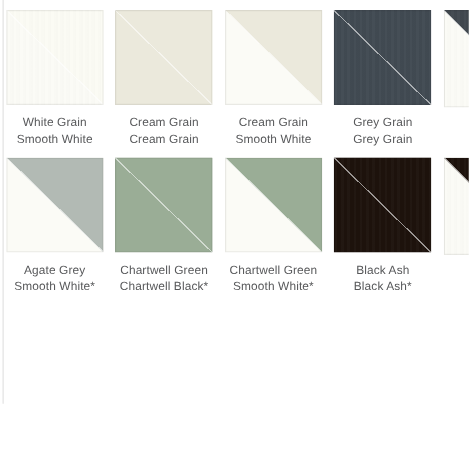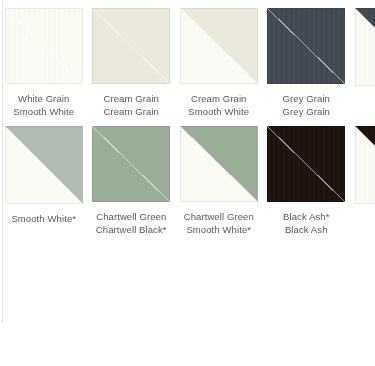--- a/index.html
+++ b/index.html
@@ -176,20 +176,21 @@
       </div>
     </div>
     <div class="swatch-cell">
       <div class="tile">
         <div class="tile-interior" style="background: rgb(251, 251, 246);"></div>
         <div class="tile-exterior" style="background: rgb(178, 186, 180);"></div>
         <div class="tile-seam"></div>
         <div class="tile-border"></div>
       </div>
       <div class="swatch-label" style="color: rgb(87, 88, 90);">
+        <span class="ln">Agate Grey</span>
         <span class="ln">Smooth White*</span>
       </div>
     </div>
     <div class="swatch-cell">
       <div class="tile">
         <div class="tile-interior" style="background: rgb(154, 173, 150);"></div>
         <div class="tile-exterior" style="background: rgb(154, 173, 150);"></div>
         <div class="tile-seam"></div>
         <div class="tile-border"></div>
       </div>
@@ -212,22 +213,22 @@
     </div>
     <div class="swatch-cell">
       <div class="tile">
         <div class="tile-interior" style="background: rgb(29, 18, 12);"></div>
         <div class="tile-exterior" style="background: rgb(29, 18, 12);"></div>
         <div class="tile-grain"></div>
         <div class="tile-seam"></div>
         <div class="tile-border"></div>
       </div>
       <div class="swatch-label" style="color: rgb(87, 88, 90);">
+        <span class="ln">Black Ash</span>
         <span class="ln">Black Ash*</span>
-        <span class="ln">Black Ash</span>
       </div>
     </div>
     <div class="swatch-cell">
       <div class="tile">
         <div class="tile-interior" style="background: rgb(251, 251, 246);"></div>
         <div class="tile-exterior" style="background: rgb(29, 18, 12);"></div>
         <div class="tile-grain"></div>
         <div class="tile-seam"></div>
         <div class="tile-border"></div>
       </div>

